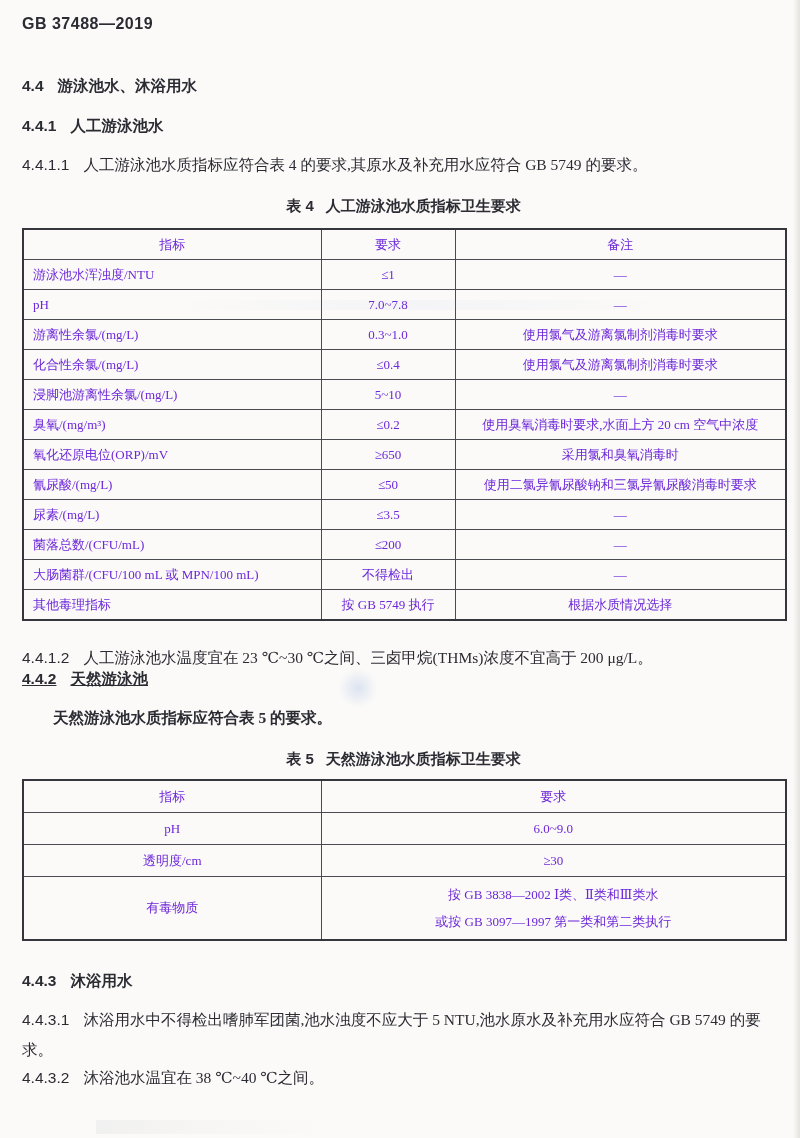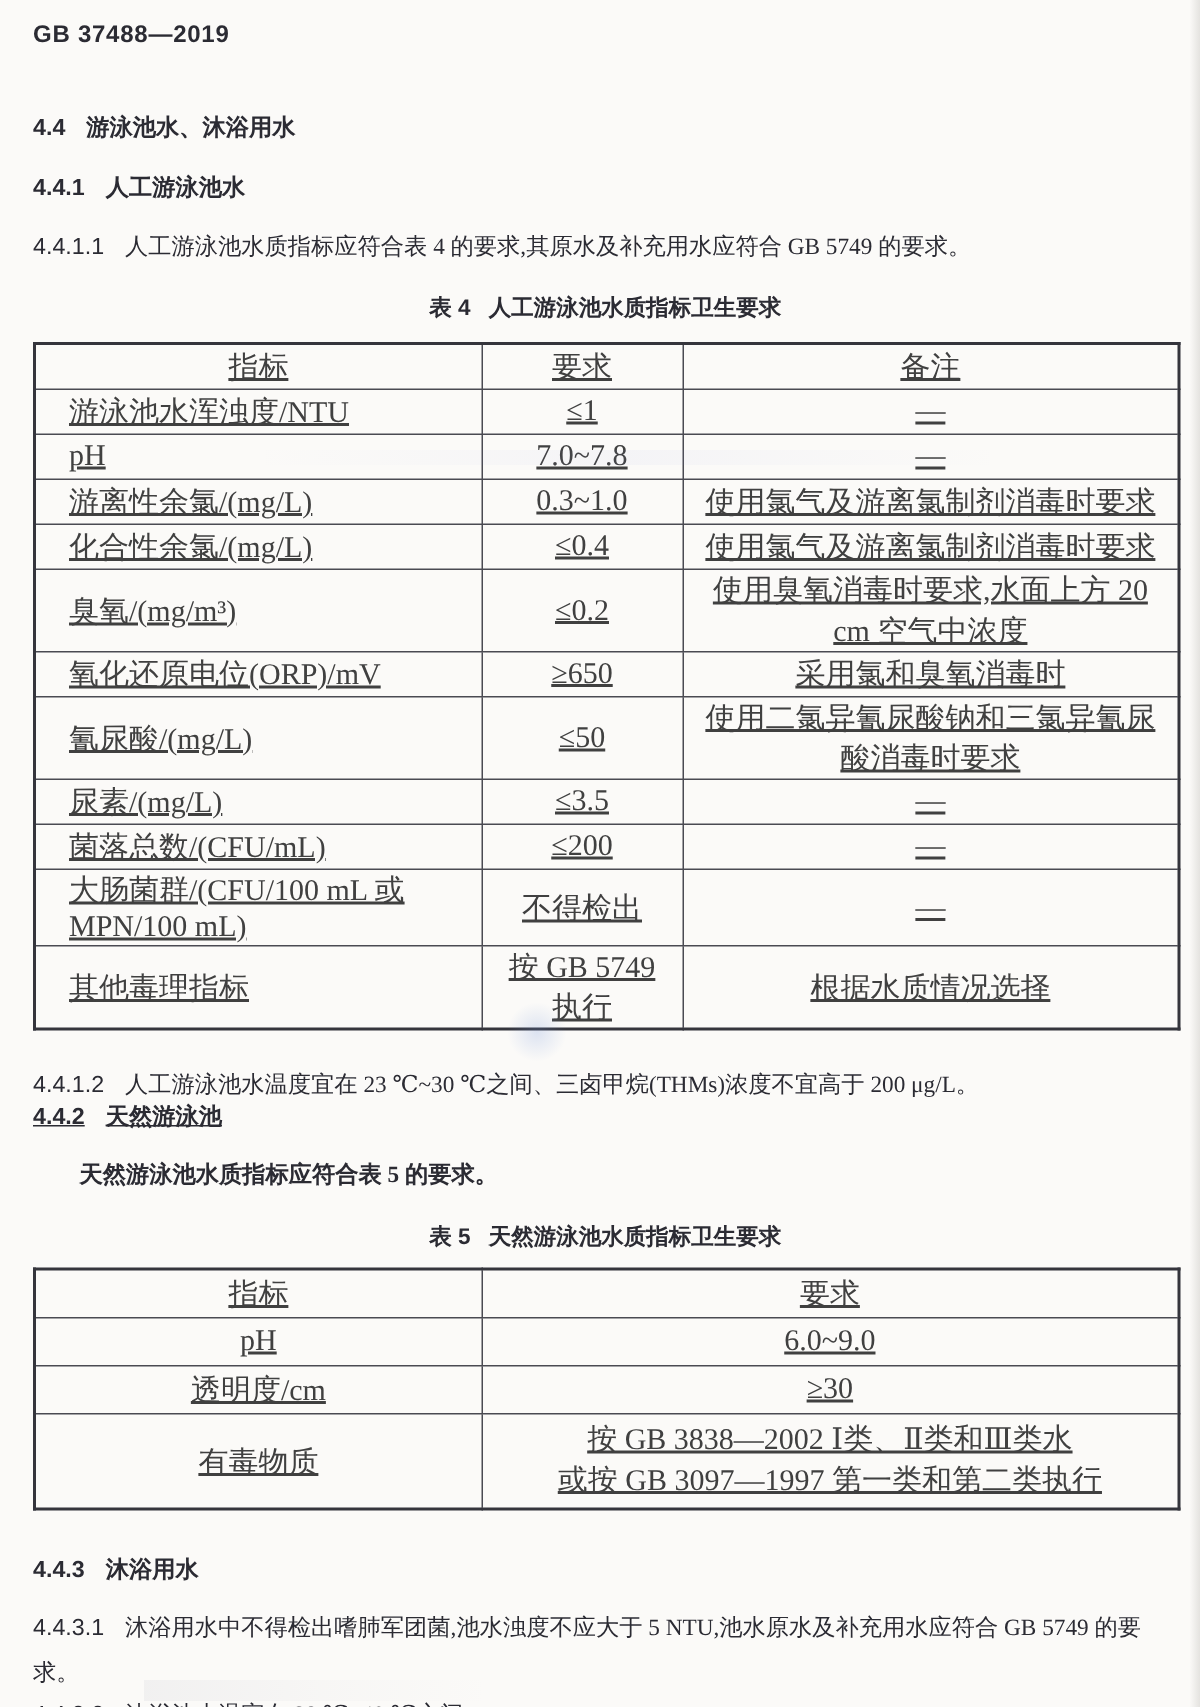--- a/index.html
+++ b/index.html
@@ -58,41 +58,40 @@
     line-height:20px;
     text-align:center;
     margin-top:20px;
   }
   .tbl-caption .cap-label{margin-right:12px;}
   
   table{
     border-collapse:collapse;
     width:763px;
     table-layout:fixed;
-    font-size:20px;
-    color:#404040;
-    text-decoration:underline;
+    font-size:13px;
+    color:#6d28d9;
   }
   .tbl4{margin-top:12px;}
   .tbl5{margin-top:10px;}
   table,td,th{border:1px solid #4a4a52;}
   table{border:2px solid #35353c;}
   th{
     font-weight:normal;
     height:29px;
     text-align:center;
     padding:0 4px;
   }
   td{
     height:29px;
     padding:0 6px;
     text-align:center;
   }
   .tbl5 th,.tbl5 td{height:31px;}
-  .tbl4 td.c1{text-align:left;padding-left:22px;}
+  .tbl4 td.c1{text-align:left;padding-left:9px;}
   .tbl4 col.c1{width:298px;}
   .tbl4 col.c2{width:134px;}
   .tbl4 col.c3{width:331px;}
   .tbl5 col.c1{width:298px;}
   .tbl5 col.c2{width:465px;}
   .two-line{line-height:27px;padding:4px 6px;}
   .two-line div{white-space:nowrap;}
   
   .artifact{position:absolute;pointer-events:none;}
   .art-blue{
@@ -161,20 +160,25 @@
       <td class="c1">游离性余氯/(mg/L)</td>
       <td>0.3~1.0</td>
       <td>使用氯气及游离氯制剂消毒时要求</td>
     </tr>
     <tr>
       <td class="c1">化合性余氯/(mg/L)</td>
       <td>≤0.4</td>
       <td>使用氯气及游离氯制剂消毒时要求</td>
     </tr>
     <tr>
+      <td class="c1">浸脚池游离性余氯/(mg/L)</td>
+      <td>5~10</td>
+      <td>—</td>
+    </tr>
+    <tr>
       <td class="c1">臭氧/(mg/m³)</td>
       <td>≤0.2</td>
       <td>使用臭氧消毒时要求,水面上方 20 cm 空气中浓度</td>
     </tr>
     <tr>
       <td class="c1">氧化还原电位(ORP)/mV</td>
       <td>≥650</td>
       <td>采用氯和臭氧消毒时</td>
     </tr>
     <tr>

